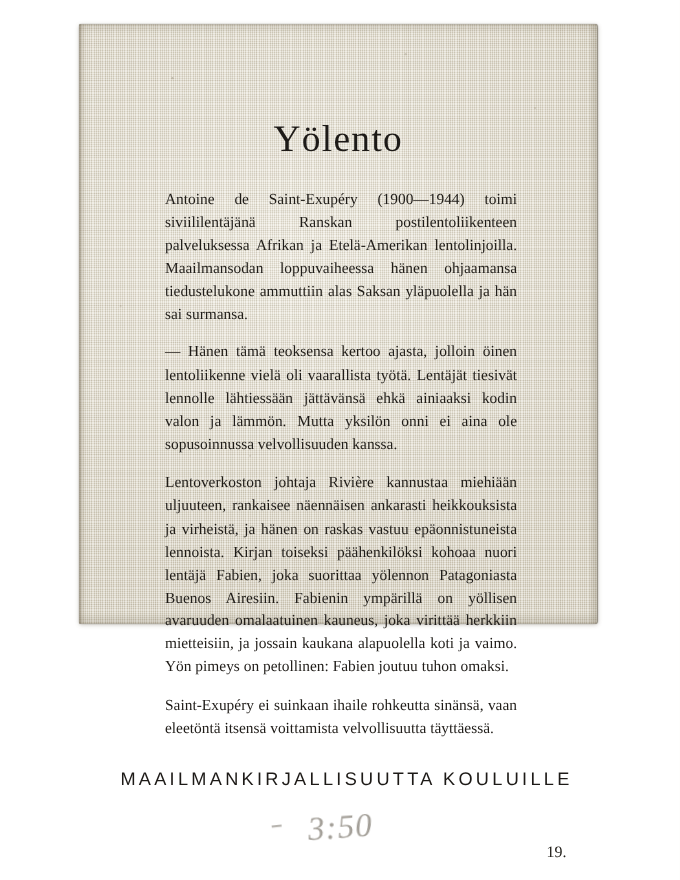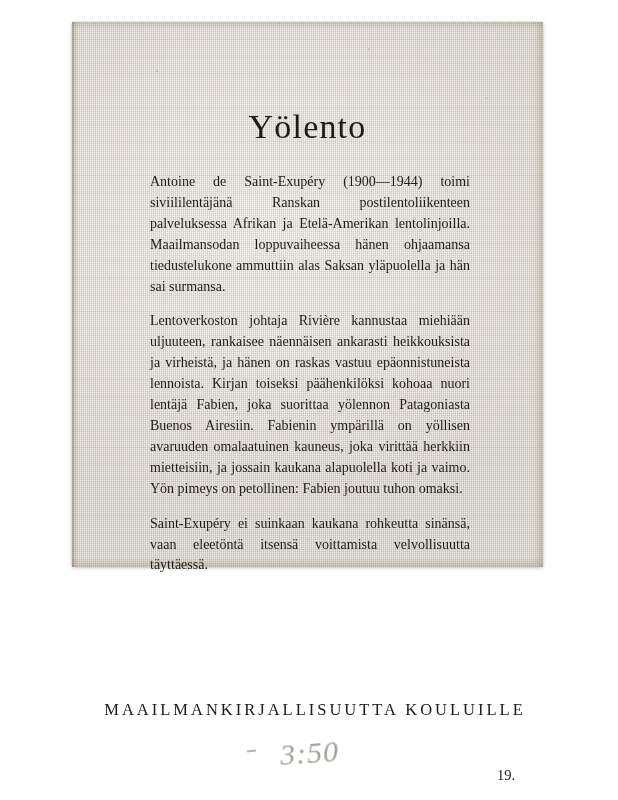--- a/index.html
+++ b/index.html
@@ -130,21 +130,21 @@
   #publisher-line {
     position: absolute;
     left: 12px;
     right: 0;
     top: 678px;
     text-align: center;
     font-size: 16.5px;
     letter-spacing: 3.0px;
     text-indent: 3.0px;
     color: #1d1a17;
-    font-family: Liberation Serif, serif;
+    font-family: Liberation Sans, sans-serif;
   }
 
   
   #pencil-annotation {
     position: absolute;
     left: 208px;
     top: 716px;
     font-size: 30px;
     line-height: 1;
     color: rgba(78,70,58,0.52);
@@ -184,22 +184,23 @@
   <div id="cover-spine-edge"></div>
   <div id="cover-speckles"></div>
   <div id="cover-outer-edge"></div>
 
   <div id="cover-content">
 
     <div id="book-title">Yölento</div>
 
     <div id="blurb-block">
       <p class="blurb-paragraph">Antoine de Saint-Exupéry (1900—1944) toimi siviililentäjänä Ranskan postilentoliikenteen palveluksessa Afrikan ja Etelä-Amerikan lentolinjoilla. Maailmansodan loppuvaiheessa hänen ohjaamansa tiedustelukone ammuttiin alas Saksan yläpuolella ja hän sai surmansa.</p>
+      <p class="blurb-paragraph">— Hänen tämä teoksensa kertoo ajasta, jolloin öinen lentoliikenne vielä oli vaarallista työtä. Lentäjät tiesivät lennolle lähtiessään jättävänsä ehkä ainiaaksi kodin valon ja lämmön. Mutta yksilön onni ei aina ole sopusoinnussa velvollisuuden kanssa.</p>
       <p class="blurb-paragraph">Lentoverkoston johtaja Rivière kannustaa miehiään uljuuteen, rankaisee näennäisen ankarasti heikkouksista ja virheistä, ja hänen on raskas vastuu epäonnistuneista lennoista. Kirjan toiseksi päähenkilöksi kohoaa nuori lentäjä Fabien, joka suorittaa yölennon Patagoniasta Buenos Airesiin. Fabienin ympärillä on yöllisen avaruuden omalaatuinen kauneus, joka virittää herkkiin mietteisiin, ja jossain kaukana alapuolella koti ja vaimo. Yön pimeys on petollinen: Fabien joutuu tuhon omaksi.</p>
-      <p class="blurb-paragraph">Saint-Exupéry ei suinkaan kaukana rohkeutta sinänsä, vaan eleetöntä itsensä voittamista velvollisuutta täyttäessä.</p>
+      <p class="blurb-paragraph">Saint-Exupéry ei suinkaan ihaile rohkeutta sinänsä, vaan eleetöntä itsensä voittamista velvollisuutta täyttäessä.</p>
     </div>
 
     <div id="publisher-line">MAAILMANKIRJALLISUUTTA KOULUILLE</div>
 
     <div id="pencil-dash"></div>
     <div id="pencil-annotation">3:50</div>
 
     <div id="page-number">19.</div>
 
   </div>

